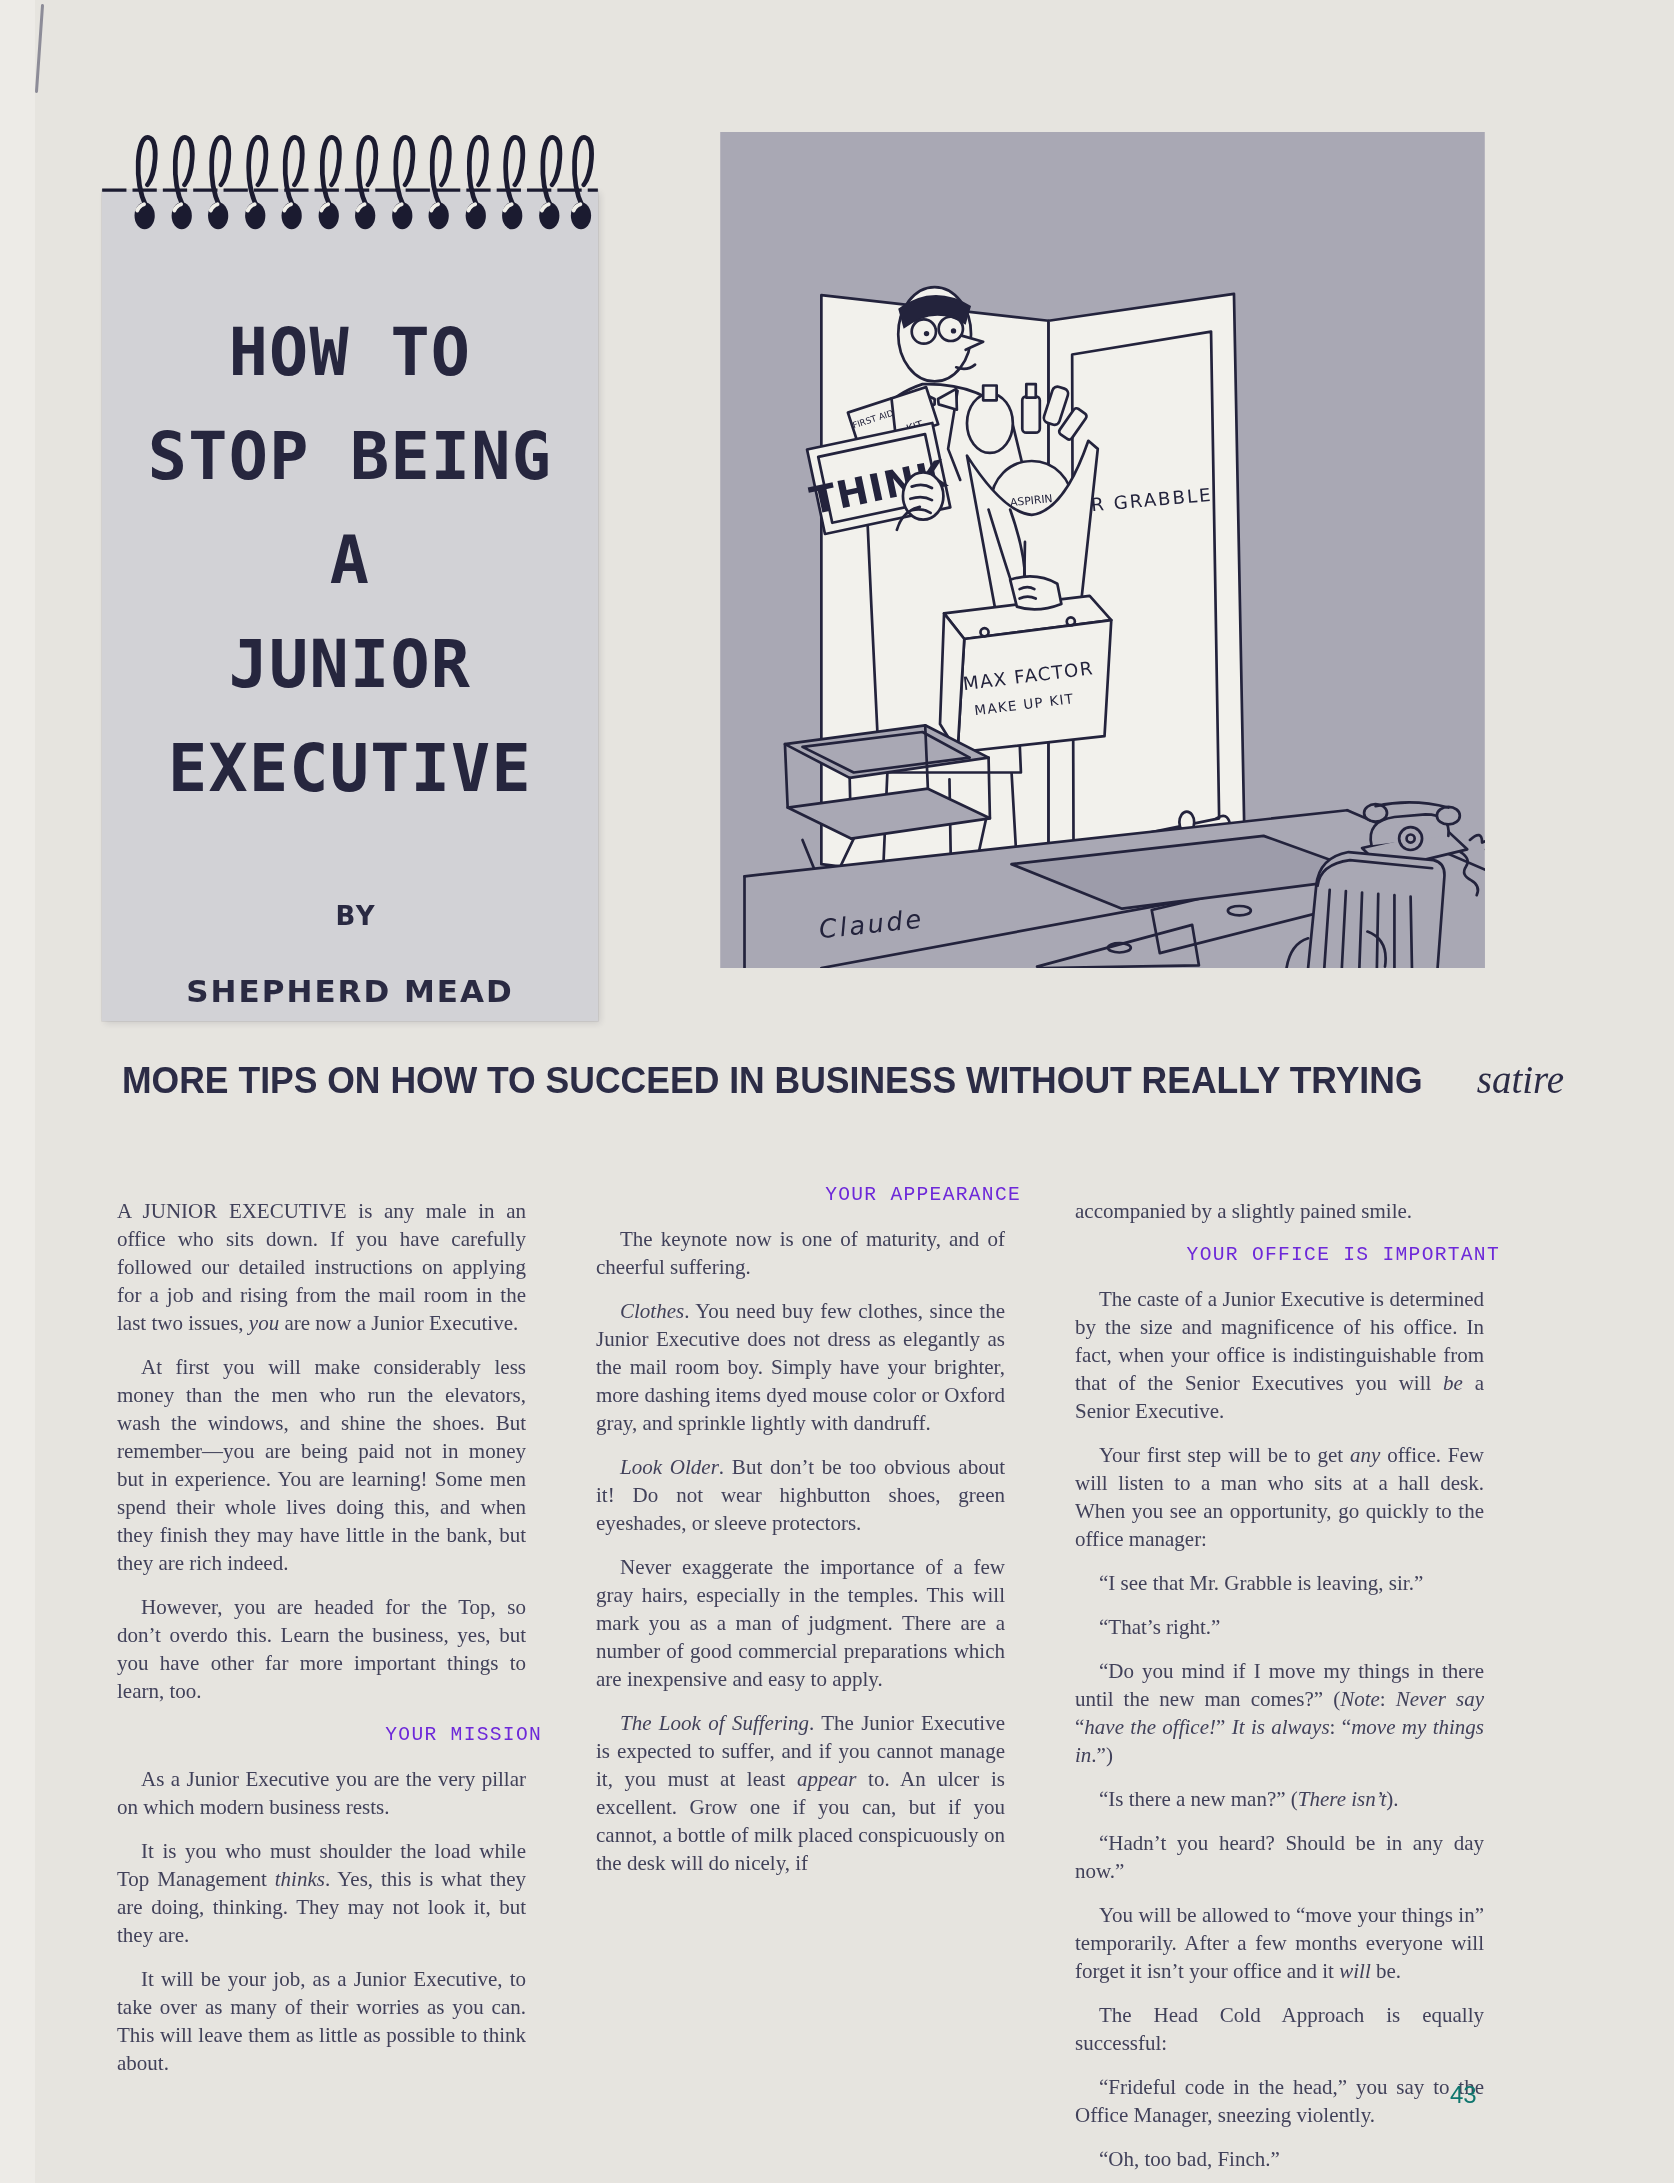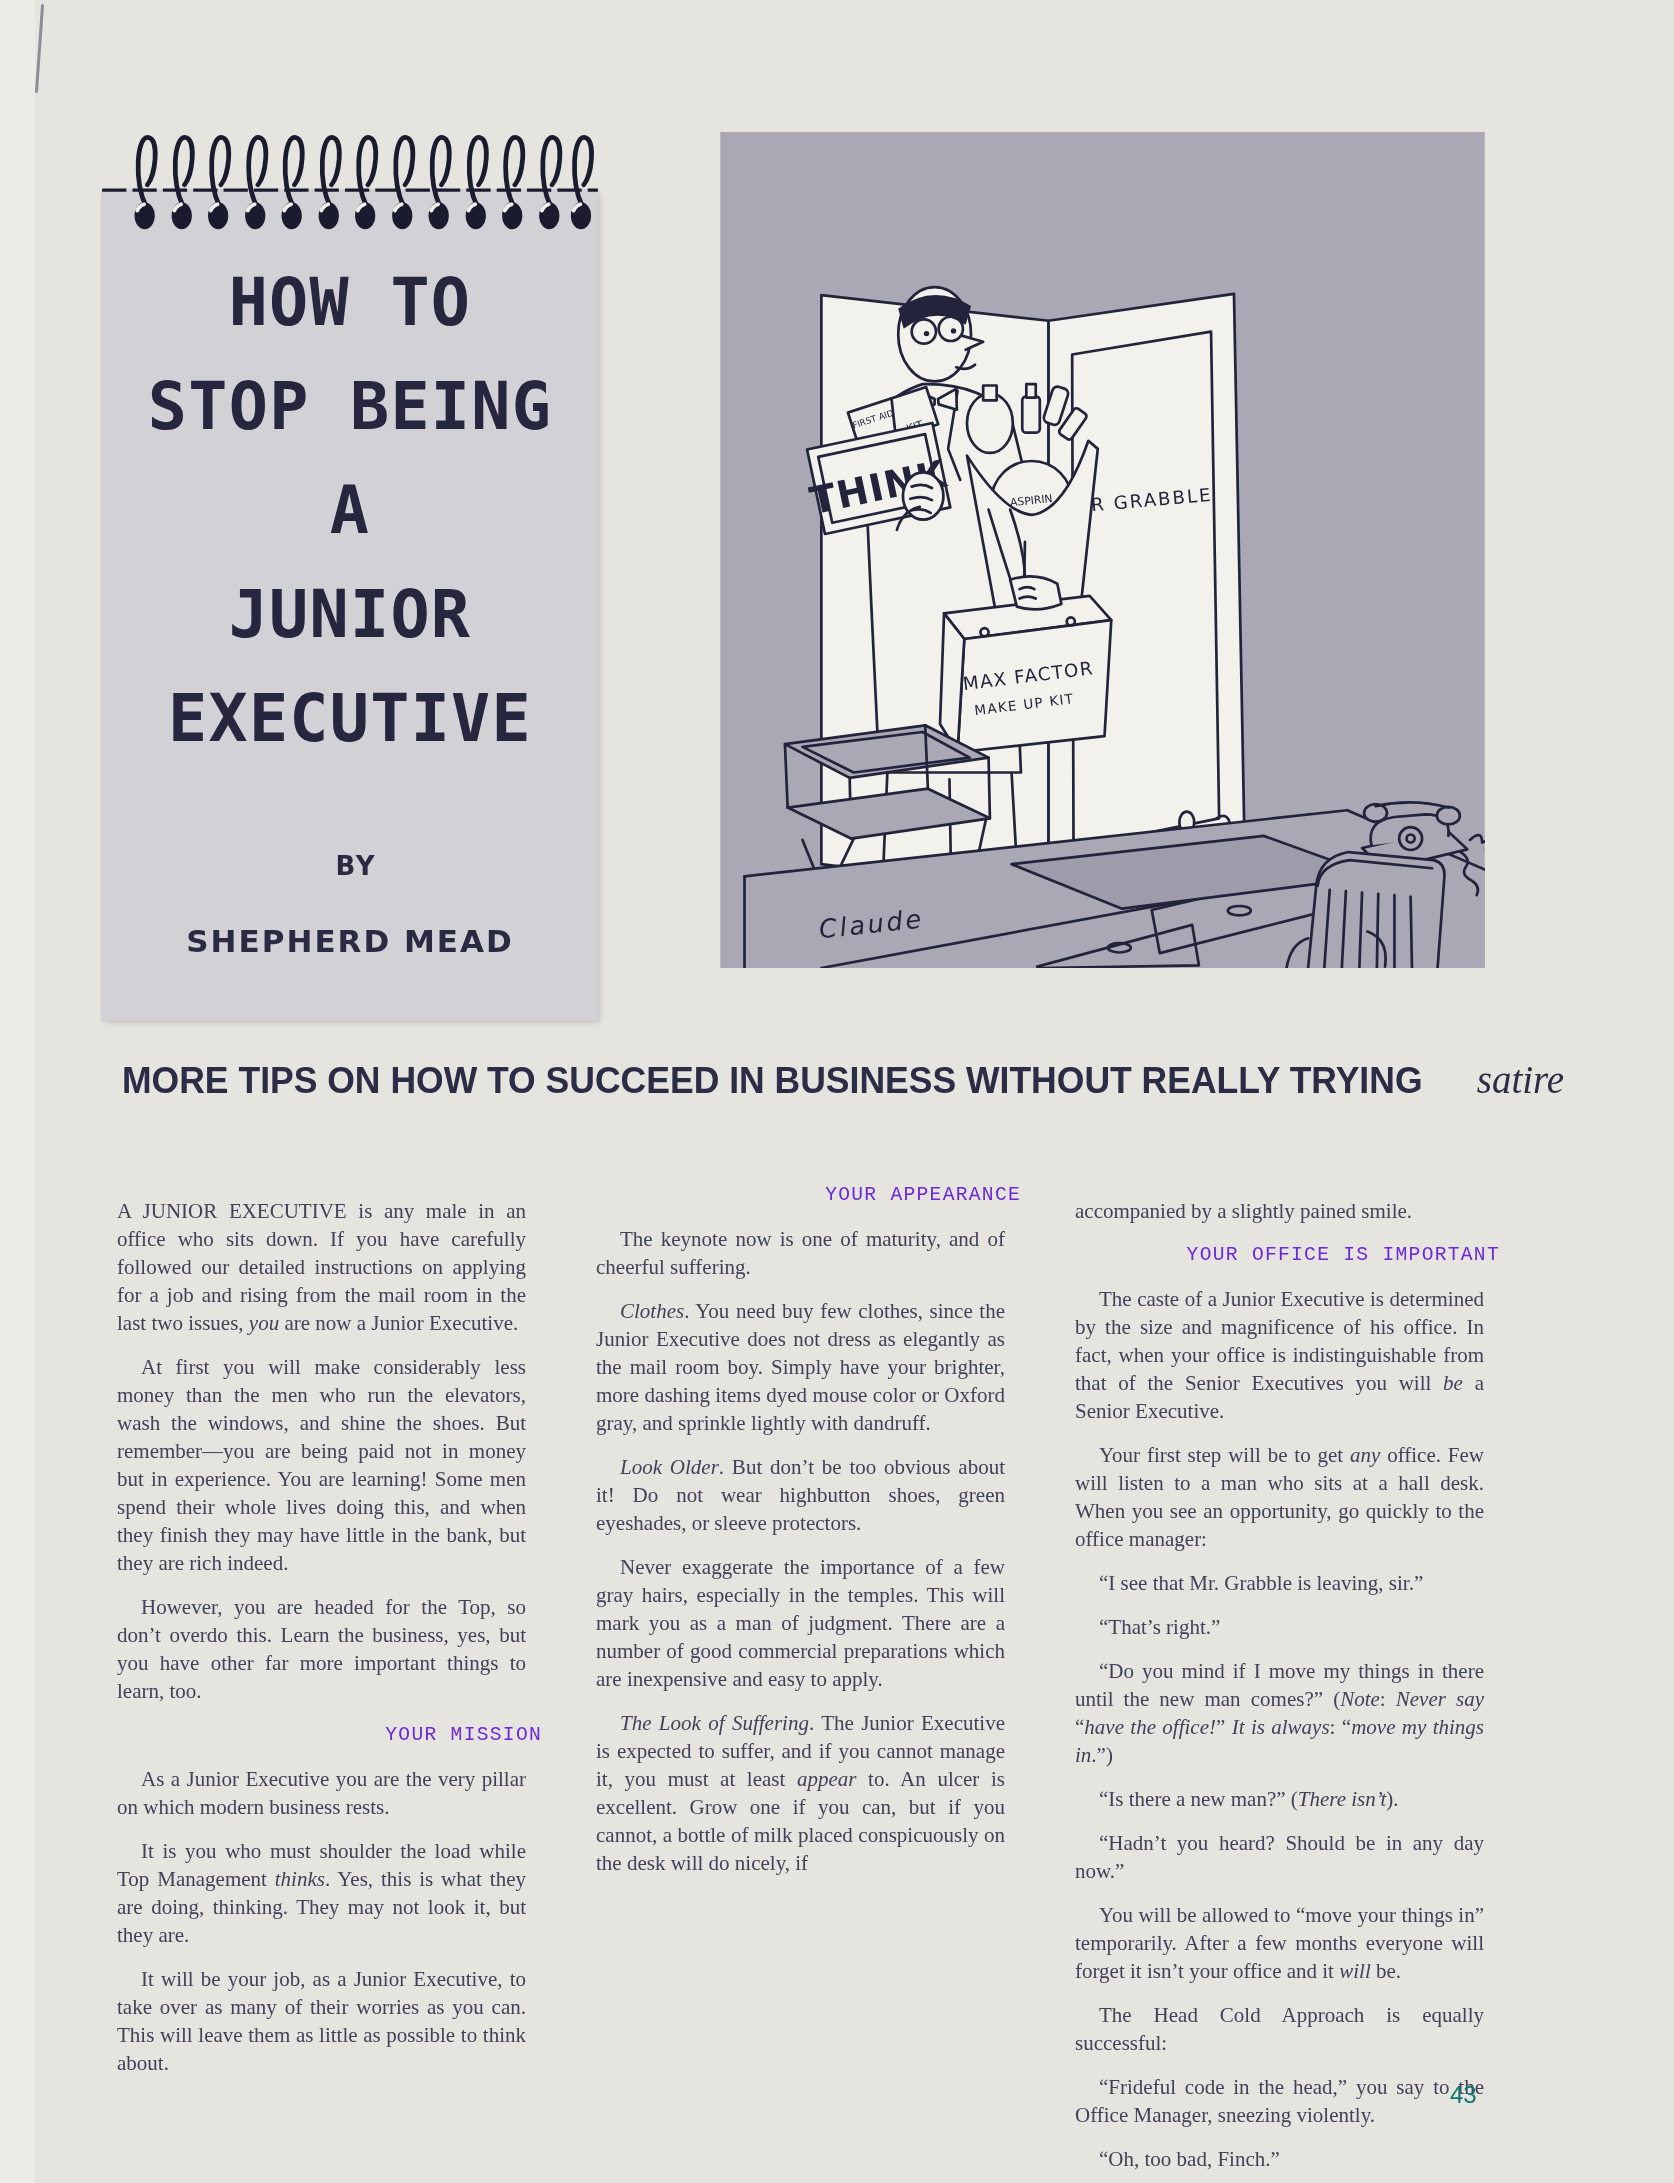--- a/index.html
+++ b/index.html
@@ -14,21 +14,21 @@
   .edge-left { position:absolute; left:0; top:0; width:35px; height:2183px; background:#edebe7; }
   .corner-mark { position:absolute; left:38px; top:4px; width:3.4px; height:89px; background:#44445c; opacity:.55; transform:rotate(4deg); border-radius:2px; }
 
   
   .notepad {
     position:absolute; left:102px; top:190px; width:496px; height:831px;
     background:#d2d2d6;
     box-shadow:0 0 0 0.7px rgba(40,40,60,.10), 2.7px 3.4px 6.7px rgba(40,40,60,.14);
   }
   .spiral { position:absolute; left:0; top:-74px; width:496px; height:116px; }
-  .notepad-title { padding-top:61px; text-align:center;
+  .notepad-title { padding-top:111px; text-align:center;
     font-family:"DejaVu Sans Mono", monospace; font-weight:bold;
     font-size:65px; line-height:104px; letter-spacing:1.3px; color:#26263e;
   }
   .byline { text-align:center; font-family:"DejaVu Sans", sans-serif; font-weight:bold; color:#2a2a42; }
   .byline-by { margin-top:80px; font-size:26px; letter-spacing:2px;padding-left:12px; }
   .byline-author { margin-top:42px; font-size:31px; letter-spacing:2px; }
 
   
   .cartoon { position:absolute; left:720px; top:132px; width:765px; height:836px; }
   .cartoon svg { display:block; }

